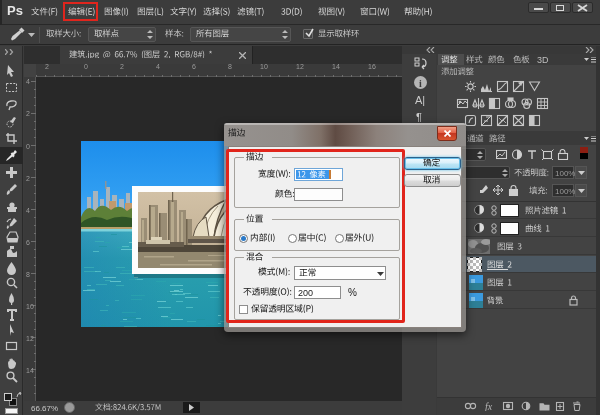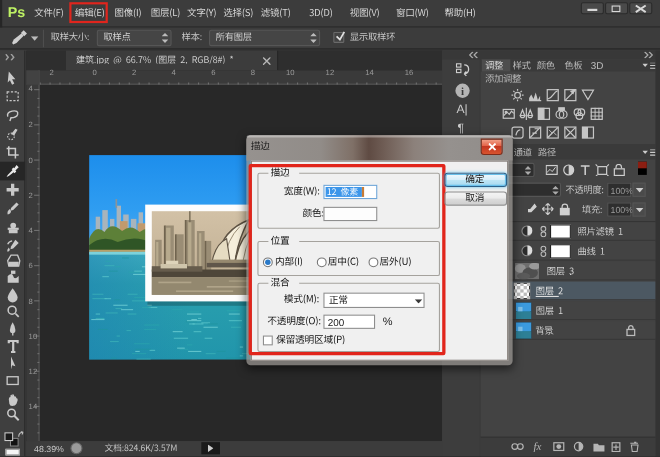--- a/index.html
+++ b/index.html
@@ -1,20 +1,20 @@
 <!DOCTYPE html>
 <html><head><meta charset="utf-8"><style>
 html,body{margin:0;padding:0;background:#282828}
 #root{position:relative;width:600px;height:415px;overflow:hidden;background:#3c3c3c;font-family:"Liberation Sans",sans-serif}
 #root svg{display:block}
 #root div{box-sizing:border-box}
 </style></head><body>
 <div id="root">
 <div style="position:absolute;left:0;top:0;width:600px;height:25px;background:#3c3c3c;border-bottom:1px solid #282828"></div>
-<div style="position:absolute;left:7px;top:3px;font:bold 13px 'Liberation Sans',sans-serif;color:#bef264">Ps</div>
+<div style="position:absolute;left:7px;top:3px;font:bold 13px 'Liberation Sans',sans-serif;color:#e5e5e5">Ps</div>
 <svg style="position:absolute;left:31px;top:7px;" width="27" height="8.7" viewBox="0 -880 3108 1000">
       <g fill="#dcdcdc" transform="scale(1,-1)">
         <use href="#g0" x="0"></use>
         <use href="#g1" x="970"></use>
         <use href="#g2" x="1940"></use>
         <use href="#g3" x="2248"></use>
         <use href="#g4" x="2770"></use>
       </g>
     </svg>
 <svg style="position:absolute;left:68px;top:7px;" width="27.4" height="8.7" viewBox="0 -880 3145 1000">
@@ -314,21 +314,21 @@
 <div style="position:absolute;left:26px;top:110px;font:7px 'Liberation Sans',sans-serif;color:#9a9a9a">2</div>
 <div style="position:absolute;left:26px;top:143px;font:7px 'Liberation Sans',sans-serif;color:#9a9a9a">0</div>
 <div style="position:absolute;left:26px;top:175px;font:7px 'Liberation Sans',sans-serif;color:#9a9a9a">2</div>
 <div style="position:absolute;left:26px;top:207px;font:7px 'Liberation Sans',sans-serif;color:#9a9a9a">4</div>
 <div style="position:absolute;left:26px;top:239px;font:7px 'Liberation Sans',sans-serif;color:#9a9a9a">6</div>
 <div style="position:absolute;left:26px;top:271px;font:7px 'Liberation Sans',sans-serif;color:#9a9a9a">8</div>
 <div style="position:absolute;left:26px;top:303px;font:7px 'Liberation Sans',sans-serif;color:#9a9a9a">10</div>
 <div style="position:absolute;left:26px;top:335px;font:7px 'Liberation Sans',sans-serif;color:#9a9a9a">12</div>
 <div style="position:absolute;left:26px;top:367px;font:7px 'Liberation Sans',sans-serif;color:#9a9a9a">14</div>
 <div style="position:absolute;left:24px;top:401px;width:378px;height:14px;background:#3c3c3c"></div>
-<div style="position:absolute;left:31px;top:404px;font:8px 'Liberation Sans',sans-serif;color:#c8c8c8">48.39%</div>
+<div style="position:absolute;left:31px;top:404px;font:8px 'Liberation Sans',sans-serif;color:#c8c8c8">66.67%</div>
 <div style="position:absolute;left:64px;top:402px;width:11px;height:11px;border-radius:6px;background:#9a9a9a;border:1px solid #666"></div>
 <svg style="position:absolute;left:95px;top:403px;" width="66.3" height="8" viewBox="0 -880 8289 1000">
       <g fill="#c8c8c8" transform="scale(1,-1)">
         <use href="#g0" x="0"></use>
         <use href="#g62" x="980"></use>
         <use href="#g35" x="1960"></use>
         <use href="#g59" x="2218"></use>
         <use href="#g53" x="2753"></use>
         <use href="#g63" x="3288"></use>
         <use href="#g45" x="3823"></use>

